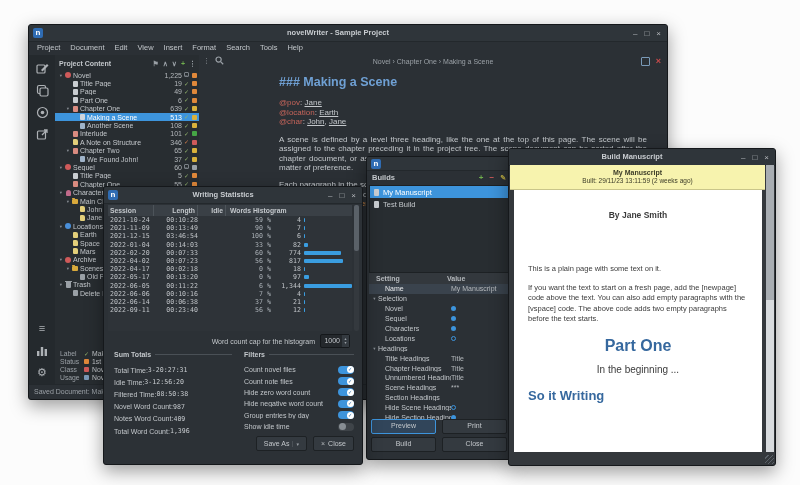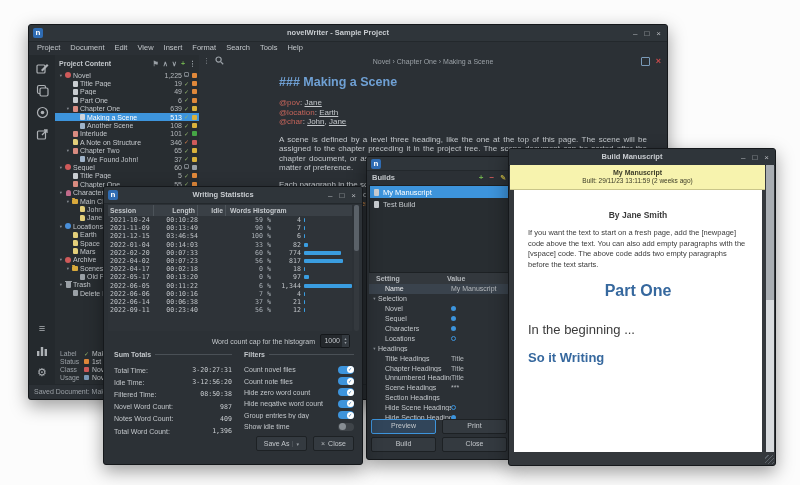--- a/index.html
+++ b/index.html
@@ -101,21 +101,21 @@
            gap:5px;font-size:7px;color:#c3c7cb;}
   .spinbox{width:28px;height:12px;background:#24282c;border:1px solid #15181b;display:flex;border-radius:2px;}
   .spin-val{flex:1;text-align:right;font-size:7px;line-height:11px;padding-right:2px;}
   .spin-arrows{width:7px;background:#343a40;display:flex;flex-direction:column;align-items:center;
                justify-content:center;font-size:4px;line-height:4.5px;color:#9aa0a6;}
   .group-header{position:absolute;display:flex;align-items:center;gap:4px;font-size:7px;font-weight:bold;color:#c3c7cb;}
   .group-header::after{content:"";flex:1;height:1px;background:#4a5056;}
   #sum-header{top:164px;left:10px;width:118px;}
   #filter-header{top:164px;left:140px;width:110px;}
   .sum-rows{position:absolute;top:177px;left:10px;width:118px;}
-  .sum-row{display:flex;justify-content:space-between;align-items:center;height:12.2px;font-size:7px;}
+  .sum-row{display:flex;align-items:center;height:12.2px;font-size:7px;}
   .sum-val{font-family:"DejaVu Sans Mono",monospace;font-size:6.6px;color:#c8ccd0;}
   .filter-rows{position:absolute;top:177px;left:140px;width:110px;}
   .filter-row{display:flex;align-items:center;height:11.4px;font-size:7px;}
   .filter-row .lbl{flex:1;white-space:nowrap;overflow:hidden;}
   .pill{flex:none;width:16px;height:8px;border-radius:4px;position:relative;}
   .pill.on{background:#3d94dc;}
   .pill.on i{position:absolute;right:.5px;top:.5px;width:7px;height:7px;border-radius:50%;background:#fff;
              font-size:5px;line-height:7px;text-align:center;color:#2d6da8;font-style:normal;}
   .pill.off{background:#3f4449;}
   .pill.off i{position:absolute;left:.5px;top:.5px;width:7px;height:7px;border-radius:50%;background:#878d93;}
@@ -159,21 +159,21 @@
   .banner-l1{font-size:7px;font-weight:bold;margin-top:4px;}
   .banner-l2{font-size:6.5px;margin-top:1px;}
   .page{position:absolute;top:41px;left:5px;width:248px;bottom:13px;background:#ffffff;color:#3b3b3b;overflow:hidden;}
   .pg-inner{padding:10px 14px;}
   .pg-title{text-align:center;font-size:19px;font-weight:bold;color:#36689e;margin-top:4px;}
   .pg-byline{text-align:center;font-size:8.5px;font-weight:bold;margin-top:10px;}
   .pg-note{text-align:center;font-size:7.5px;line-height:9.5px;margin-top:4px;}
   .pg-para1{font-size:7.5px;line-height:10.5px;margin-top:44px;}
   .pg-para2{font-size:7.5px;line-height:10.5px;margin-top:8px;}
   .pg-part{text-align:center;font-size:16px;font-weight:bold;color:#36689e;margin-top:12px;}
-  .pg-sub{font-size:13px;margin-top:22px;}
+  .pg-sub{text-align:center;font-size:10px;margin-top:9px;}
   .pg-chap{font-size:13px;font-weight:bold;color:#36689e;margin-top:13px;}
   .pv-scroll{position:absolute;top:16px;right:1px;width:8px;bottom:13px;background:#d8dbde;}
   .pv-scroll i{display:block;width:8px;height:135px;background:#a8adb2;}
   .pv-grip{position:absolute;right:1px;bottom:1px;width:9px;height:9px;
            background:repeating-linear-gradient(135deg,transparent,transparent 2px,#5a6168 2px,#5a6168 3px);}
   .hdr-sort{font-size:4.5px;color:#9aa0a6;margin-left:2px;}
   svg{display:block;}
 </style>
 </head>
 <body>
@@ -936,20 +936,21 @@
       <span>×</span>
     </span>
   </div>
   <div class="banner">
     <div class="banner-l1">My Manuscript</div>
     <div class="banner-l2">Built: 29/11/23 13:11:59 (2 weeks ago)</div>
   </div>
   <div class="page">
     <div class="pg-inner">
       <div class="pg-byline">By Jane Smith</div>
+      <div class="pg-para1">This is a plain page with some text on it.</div>
       <div class="pg-para2">If you want the text to start on a fresh page, add the [newpage] code above the text. You can also add empty paragraphs with the [vspace] code. The above code adds two empty paragraphs before the text starts.</div>
       <div class="pg-part">Part One</div>
       <div class="pg-sub">In the beginning ...</div>
       <div class="pg-chap">So it Writing</div>
 
     </div>
   </div>
   <div class="pv-scroll">
       <i></i>
     </div>

